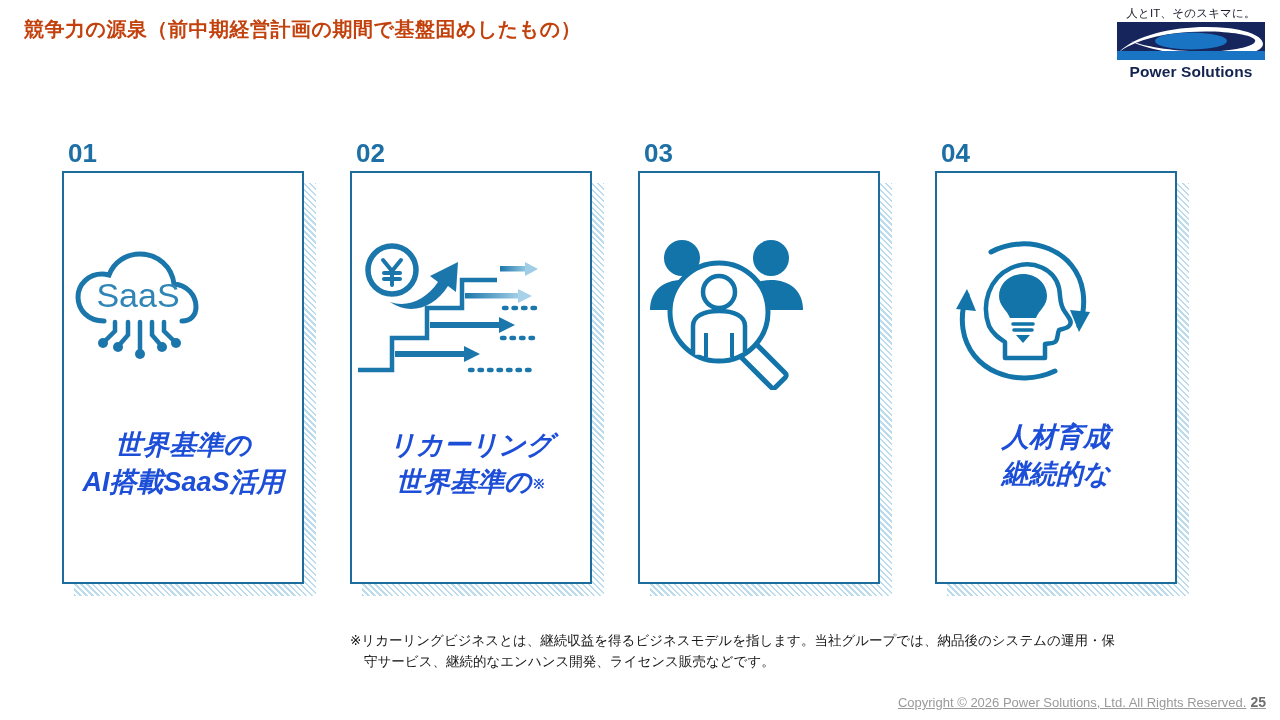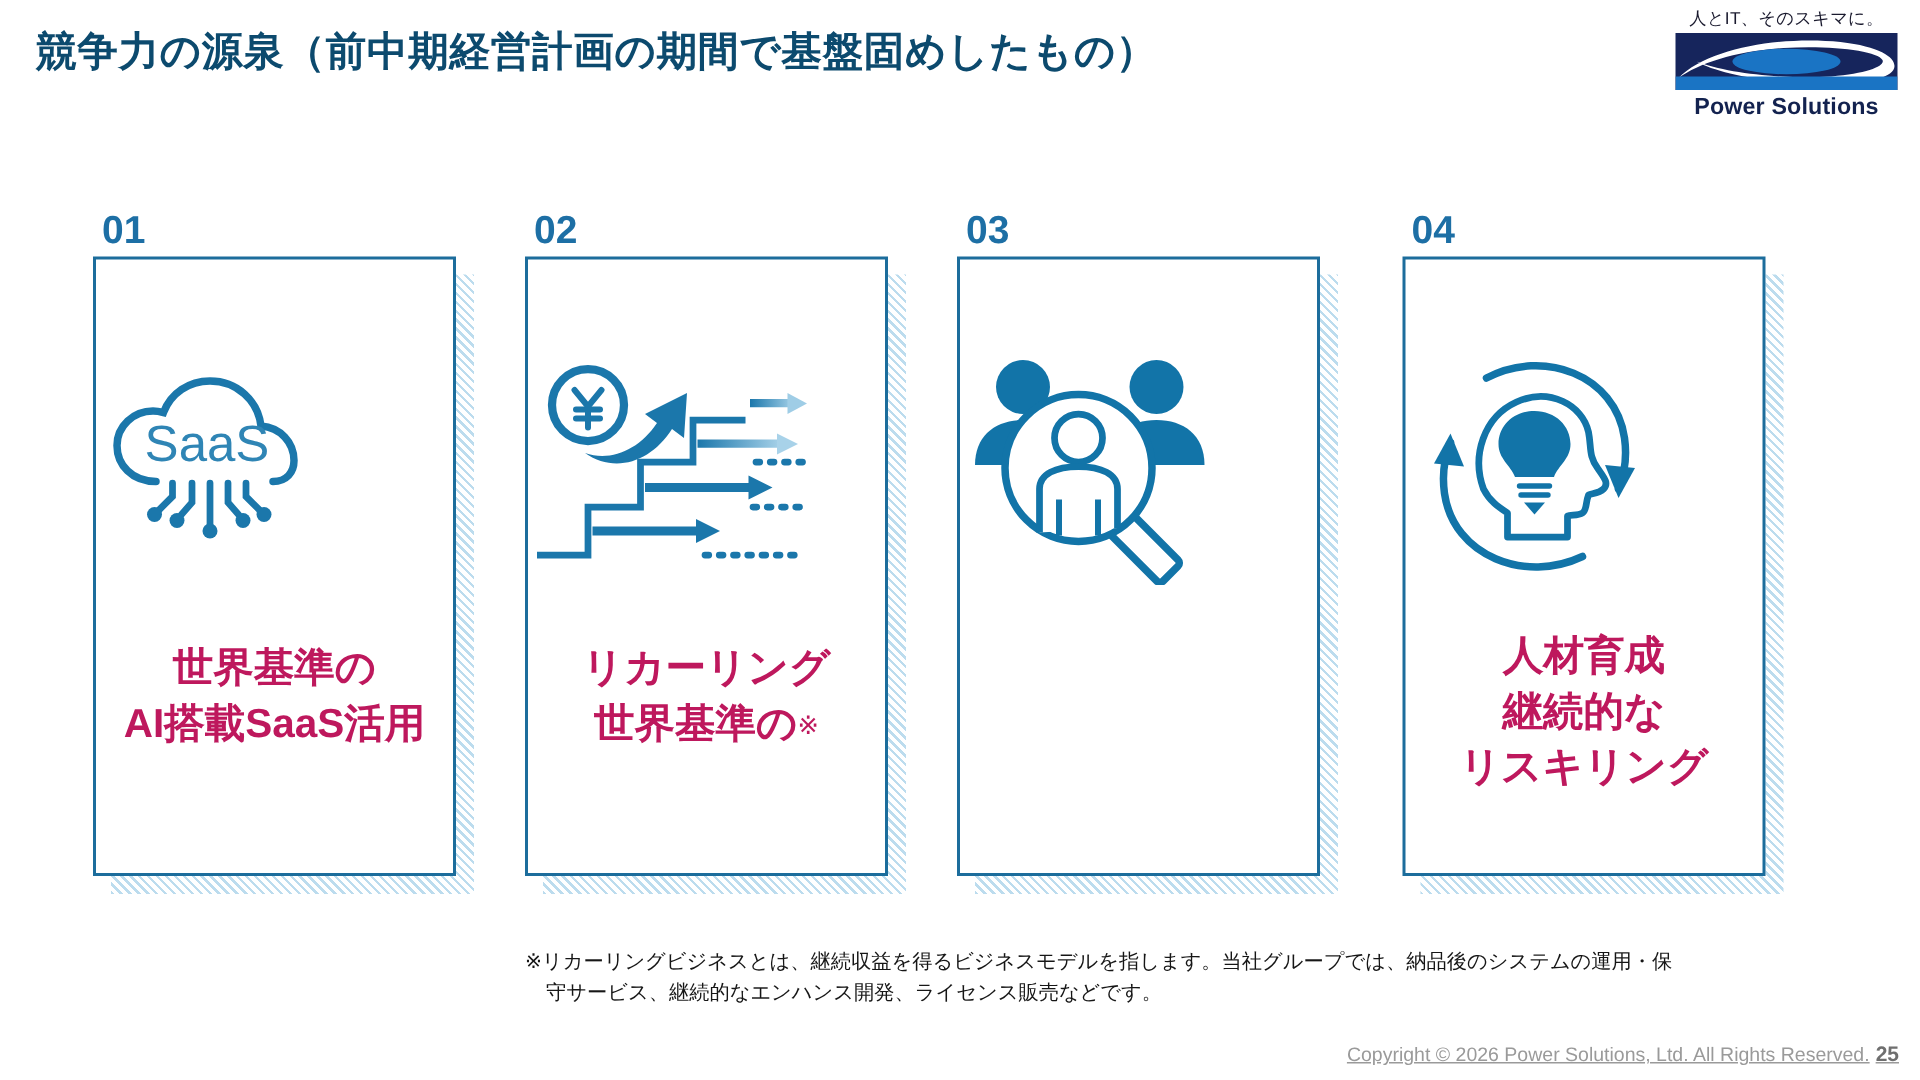--- a/index.html
+++ b/index.html
@@ -13,23 +13,23 @@
     font-family: "Liberation Sans", "DejaVu Sans", sans-serif;
     overflow: hidden;
     position: relative;
   }
 
   
   #slide-title {
     position: absolute;
     left: 24px;
     top: 16px;
-    font-size: 27px;
-    font-weight: bold;
-    color: #0c4a6e;
+    font-size: 20px;
+    font-weight: bold;
+    color: #c2410c;
     letter-spacing: 0.5px;
     white-space: nowrap;
   }
 
   #brand-logo {
     position: absolute;
     right: 8px;
     top: 6px;
     width: 162px;
     height: 86px;
@@ -115,23 +115,24 @@
     align-items: center;
     justify-content: flex-start;
   }
   .card-label {
     position: absolute;
     left: 0;
     width: 100%;
     text-align: center;
     font-size: 27px;
     font-weight: bold;
-    color: #be185d;
+    color: #1d4ed8;
     line-height: 37px;
     letter-spacing: 0px;
+    font-style: italic;
   }
   .card-label.two-line { top: 254px; }
   .card-label.three-line { top: 246px; }
   .label-note {
     font-size: 17px;
     font-weight: normal;
     vertical-align: 2px;
   }
 
   
@@ -336,21 +337,20 @@
           <g stroke="#1274a8" stroke-width="3.6" stroke-linecap="round">
             <path d="M76 94 L96 94"></path>
             <path d="M77 100 L95 100"></path>
           </g>
           <path d="M79 105 L93 105 L86 113 Z" fill="#1274a8"></path>
         </svg>
       </div>
       <div class="card-label three-line">
         <span>人材育成</span><br>
         <span>継続的な</span><br>
-        <span>リスキリング</span>
       </div>
     </div>
   </div>
 </div>
 
 <div id="footnote">
   <span>※リカーリングビジネスとは、継続収益を得るビジネスモデルを指します。当社グループでは、納品後のシステムの運用・保</span>
   <span class="fn-line2">守サービス、継続的なエンハンス開発、ライセンス販売などです。</span>
 </div>
 

